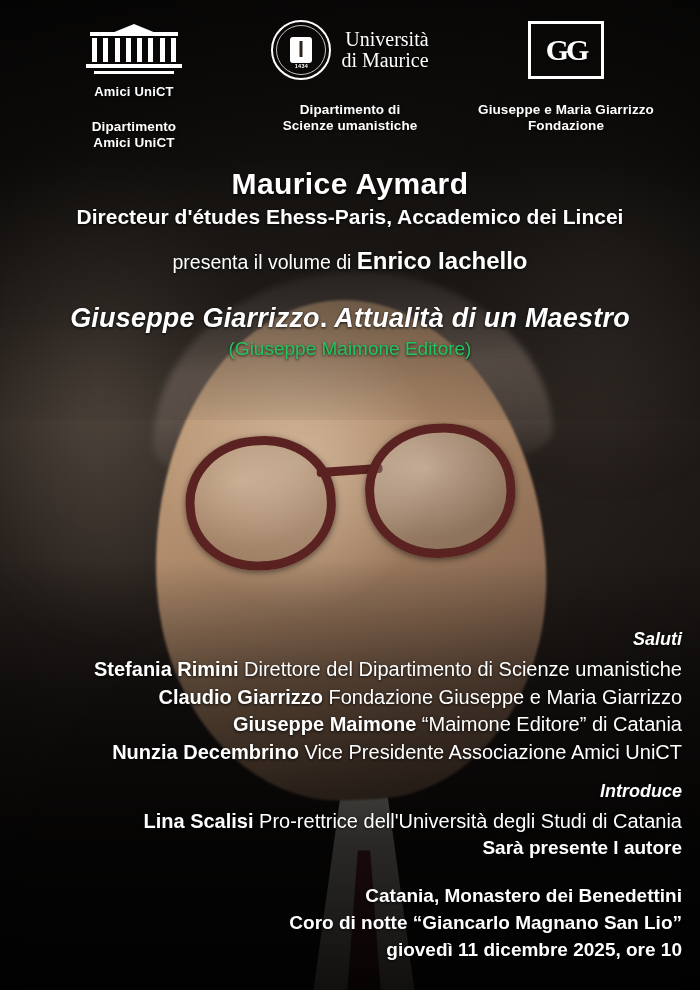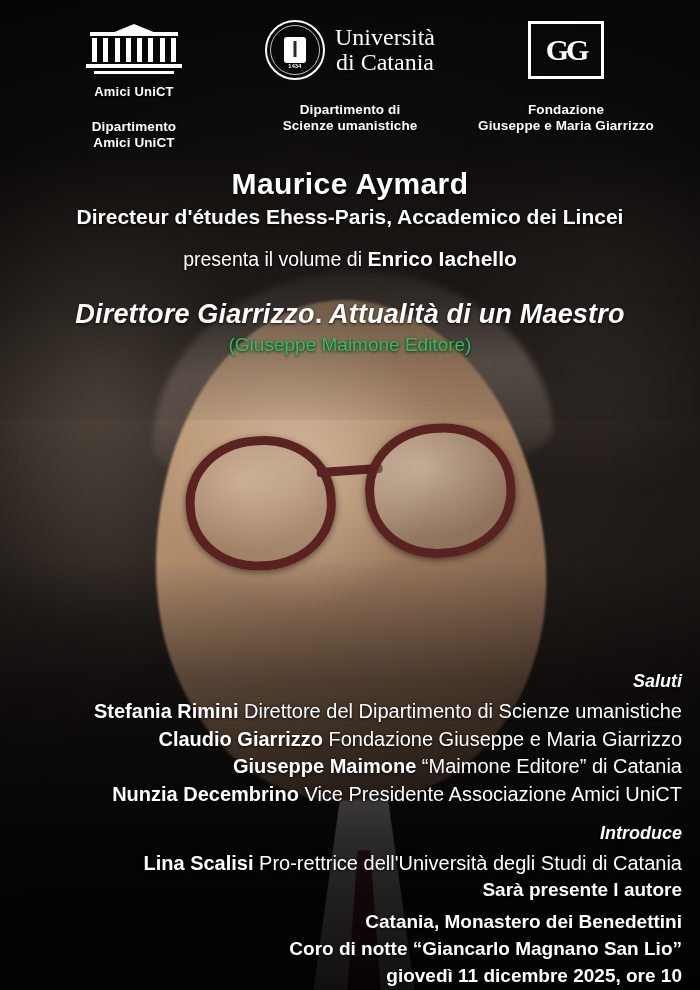--- a/index.html
+++ b/index.html
@@ -237,23 +237,23 @@
   .seal .seal-core::after {
     content: "";
     position: absolute; left: 50%; top: 4px; transform: translateX(-50%);
     width: 3px; height: 16px; background: #2a2520;
   }
   .seal .seal-year {
     position: absolute; bottom: 9px; left: 0; right: 0; text-align: center;
     font-size: 5.5px; color: #fff;
   }
   .unicat-word {
-    text-align: center;
+    text-align: right;
     font-family: "Liberation Serif", serif;
-    font-size: 24px;
+    font-size: 20px;
     line-height: 1.05;
     font-weight: normal;
   }
   .unicat-word span { display: block; }
 
   
   .gg-mark {
     width: 70px; height: 52px;
     border: 3px solid #fff;
     display: flex; align-items: center; justify-content: center;
@@ -276,21 +276,21 @@
   .speaker-role {
     font-size: 21px;
     margin-top: 4px;
     font-weight: bold;
   }
   .presenta {
     margin-top: 18px;
     font-size: 19.5px;
     text-align: center;
   }
-  .presenta b { font-size: 21px; }
+  .presenta b { font-size: 24px; }
 
   
   .booktitle {
     margin-top: 28px;
     text-align: center;
     font-size: 27px;
     font-weight: bold;
     font-style: italic;
     letter-spacing: .2px;
   }
@@ -319,24 +319,25 @@
     line-height: 1.38;
   }
   .credit-line b { font-weight: bold; }
   .spacer-12 { height: 14px; }
   .presente {
     font-size: 19px;
     font-weight: bold;
     margin-top: 2px;
   }
   .venue {
-    margin-top: 8px;
+    margin-top: 24px;
     font-size: 19px;
     font-weight: bold;
     line-height: 1.42;
+    padding-bottom: 26px;
   }
 </style>
 </head>
 <body>
 
 <div class="poster">
 
   <div class="photo">
     <div class="bg-blur-left"></div>
     <div class="bg-blur-right"></div>
@@ -388,53 +389,53 @@
       <div class="logo-block">
         <div class="logo-mark">
           <div class="unicat">
             <div class="seal">
               <div class="ring-text"></div>
               <div class="seal-core"></div>
               <div class="seal-year">1434</div>
             </div>
             <div class="unicat-word">
               <span>Università</span>
-              <span>di Catania</span>
+              <span>di Maurice</span>
             </div>
           </div>
         </div>
         <div class="logo-caption">
           <div>Dipartimento di</div>
           <div>Scienze umanistiche</div>
         </div>
       </div>
 
       <div class="logo-block">
         <div class="logo-mark">
           <div class="gg-mark">GG</div>
         </div>
         <div class="logo-caption">
+          <div>Giuseppe e Maria Giarrizzo</div>
           <div>Fondazione</div>
-          <div>Giuseppe e Maria Giarrizzo</div>
         </div>
       </div>
 
     </div>
 
     <div class="speaker">
       <div class="speaker-name">Maurice Aymard</div>
       <div class="speaker-role">Directeur d'études Ehess-Paris, Accademico dei Lincei</div>
     </div>
 
     <div class="presenta">
       <span>presenta il volume di </span><b>Enrico Iachello</b>
     </div>
 
     <div class="booktitle">
-      <span>Direttore Giarrizzo</span><span class="dot">.</span><span> Attualità di un Maestro</span>
+      <span>Giuseppe Giarrizzo</span><span class="dot">.</span><span> Attualità di un Maestro</span>
     </div>
     <div class="publisher">(Giuseppe Maimone Editore)</div>
 
     <div class="credits">
 
       <div class="section-head">Saluti</div>
 
       <div class="credit-line">
         <b>Stefania Rimini</b><span> Direttore del Dipartimento di Scienze umanistiche</span>
       </div>

